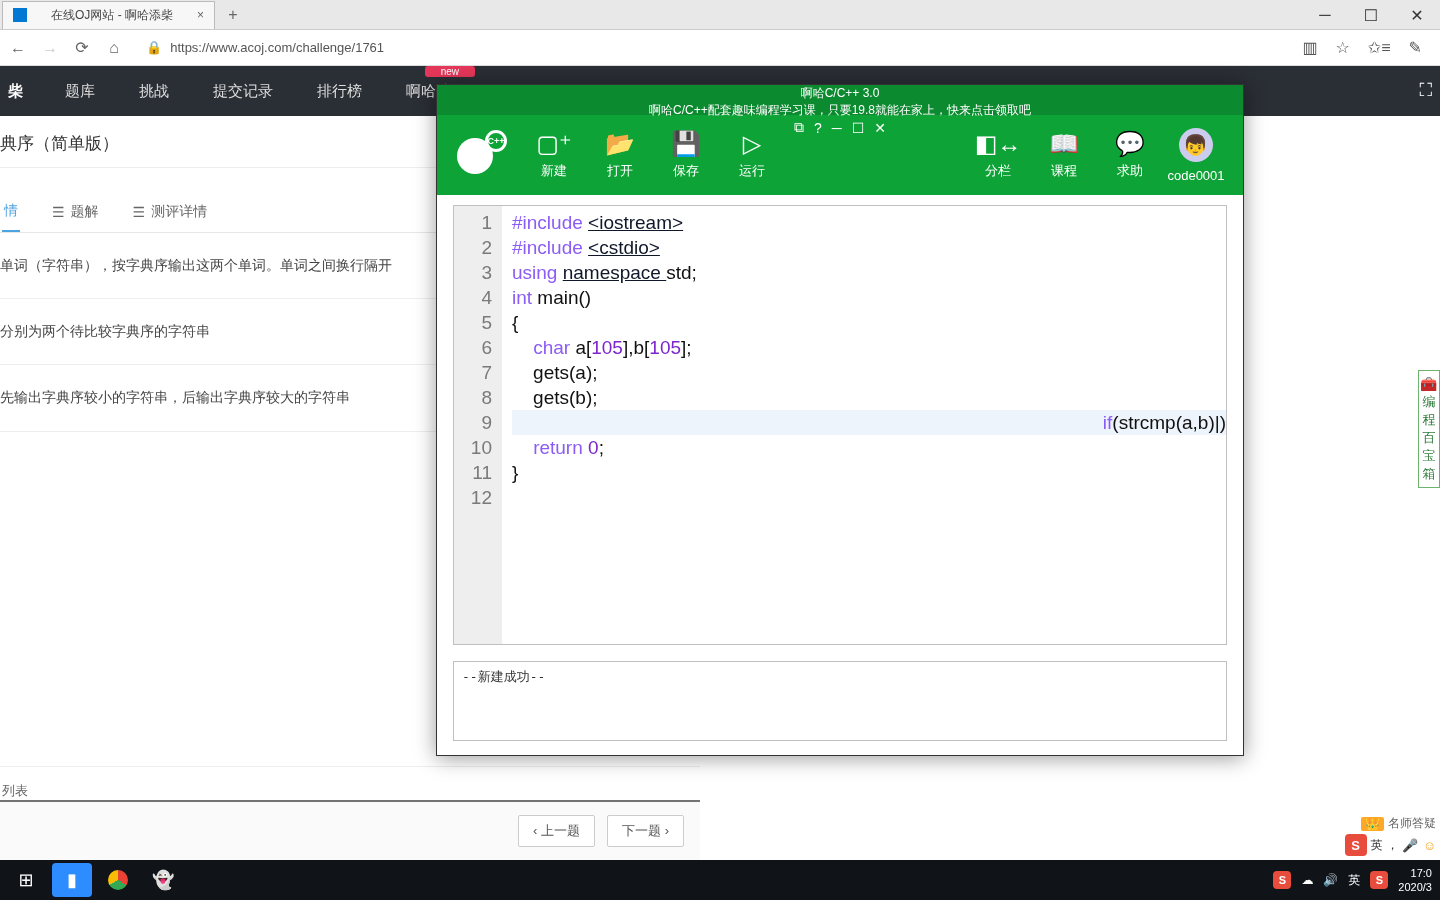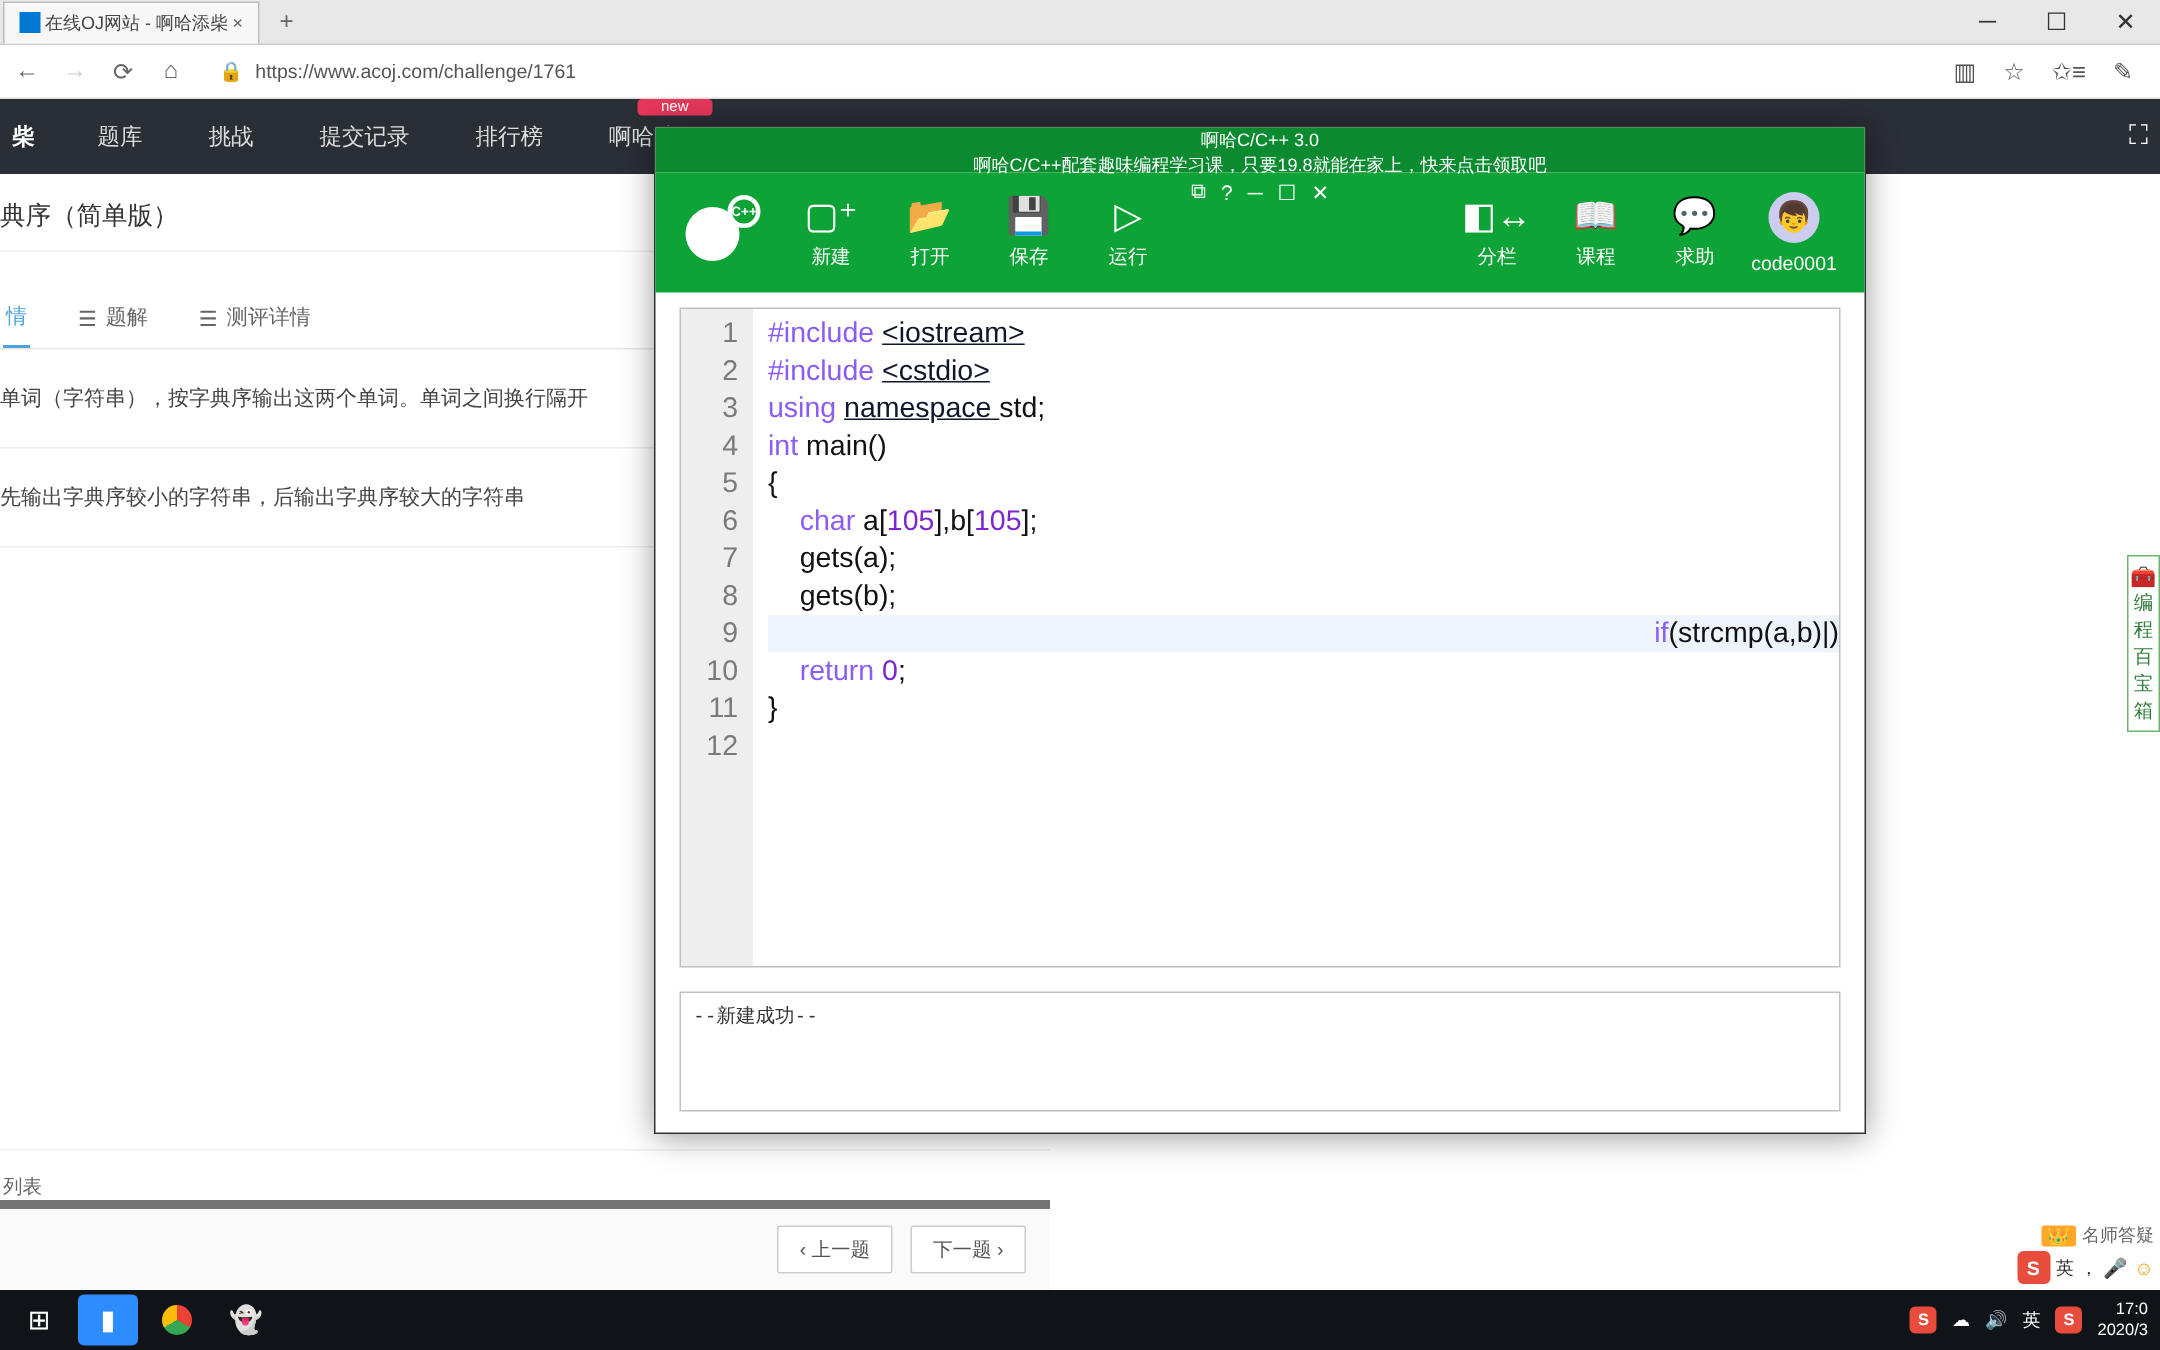--- a/index.html
+++ b/index.html
@@ -1,20 +1,20 @@
 <!DOCTYPE html>
 <html><head>
 <meta charset="utf-8">
 <style>
 * { box-sizing: border-box; margin: 0; padding: 0; font-family: "Microsoft YaHei", Arial, sans-serif; }
 body { width: 1440px; height: 900px; overflow: hidden; background: #fff; position: relative; }
 
 
 .browser-top { height: 30px; background: #e8e8e8; display: flex; align-items: center; border-bottom: 1px solid #ccc; }
-.tab { height: 28px; background: #f7f7f7; border: 1px solid #bbb; border-bottom: none; padding: 0 10px; display: flex; align-items: center; font-size: 12px; color: #444; margin-left: 2px; gap:3px;}
+.tab { height: 28px; background: #f7f7f7; border: 1px solid #bbb; border-bottom: none; padding: 0 10px; display: flex; align-items: center; font-size: 12px; color: #444; margin-left: 2px; gap:24px;}
 .tab .favicon { width:14px; height:14px; background:#0078d4; display:inline-block;}
 .tab .close { color:#666; cursor:pointer; }
 .new-tab { width:28px; height:28px; display:flex; align-items:center; justify-content:center; color:#666; font-size:16px; margin-left:4px;}
 .browser-bar { height: 36px; display:flex; align-items:center; padding:0 8px; gap:12px; border-bottom:1px solid #ddd;}
 .browser-bar .navbtn { width:20px; text-align:center; color:#666; font-size:16px;}
 .url { flex:0 0 auto; display:flex; align-items:center; gap:8px; font-size:13px; color:#555; padding:2px 10px; width:auto;}
 .url .lock { color:#888; }
 .browser-bar-spacer { flex:1; }
 .browser-bar-right { display:flex; gap:18px; color:#555; font-size:16px; padding-right:10px;}
 .win-controls-top { position:absolute; top:0; right:0; display:flex;}
@@ -28,21 +28,21 @@
 .fullscreen-icon { position:absolute; right:8px; top:14px; color:#fff; font-size:18px;}
 
 
 .page-content { position:absolute; left:0; top:116px; right:0; bottom:40px; background:#fff;}
 .left-col { position:absolute; left:0; top:0; width:700px; padding:0 0 0 0; color:#333;}
 .page-title { font-size:17px; padding:16px 0 12px 0; border-bottom:1px solid #eee;}
 .tabs-row { display:flex; gap:30px; border-bottom:1px solid #e7e7e7; margin-top:24px; font-size:14px; color:#666; padding-left:2px;}
 .tabs-row .tabi { padding:10px 2px; display:flex; align-items:center; gap:6px;}
 .tabs-row .tabi.active { color:#4da3e0; border-bottom:2px solid #4da3e0;}
 .body-text { font-size:14px; color:#444; line-height:1.8; padding:20px 0; border-bottom:1px solid #eee;}
-.pager { position:absolute; bottom:0; left:0; width:700px; height:60px; border-top:6px solid #737373; background:#fafafa; display:flex; align-items:center; justify-content:flex-end; gap:12px; padding-right:16px;}
+.pager { position:absolute; bottom:0; left:0; width:700px; height:60px; border-top:2px solid #737373; background:#fafafa; display:flex; align-items:center; justify-content:flex-end; gap:12px; padding-right:16px;}
 .pager-list { position:absolute; left:0; bottom:60px; width:700px; height:34px; border-top:1px solid #eee; display:flex; align-items:flex-end; padding-left:2px; font-size:13px; color:#666;}
 .pager button { border:1px solid #ccc; background:#fff; padding:6px 14px; font-size:13px; color:#555; border-radius:2px;}
 
 
 .ide { position:absolute; left:436px; top:84px; width:808px; background:#fff; border:1px solid #333; box-shadow:0 2px 20px rgba(0,0,0,.4); }
 .ide-titlebar { background:#0b8a2f; color:#fff; height:30px; display:flex; align-items:center; font-size:12px; padding:0 8px;flex-direction:column;}
 .ide-titlebar .title { flex:0 0 auto;}
 .ide-titlebar .promo { flex:1; text-align:center; font-size:12px;}
 .ide-titlebar .wctrl { display:flex; gap:10px; align-items:center;}
 .ide-titlebar .wctrl span { cursor:pointer; font-size:14px;}
@@ -146,20 +146,21 @@
       <div class="tabi">
           <span>☰</span>
           <span>题解</span>
         </div>
       <div class="tabi">
           <span>☰</span>
           <span>测评详情</span>
         </div>
     </div>
     <div class="body-text">单词（字符串），按字典序输出这两个单词。单词之间换行隔开</div>
+    <div class="body-text">分别为两个待比较字典序的字符串</div>
     <div class="body-text">先输出字典序较小的字符串，后输出字典序较大的字符串</div>
   </div>
   <div class="pager-list">
     <span>列表</span>
   </div>
   <div class="pager">
     <button>‹ 上一题</button>
     <button>下一题 ›</button>
   </div>
 </div>

